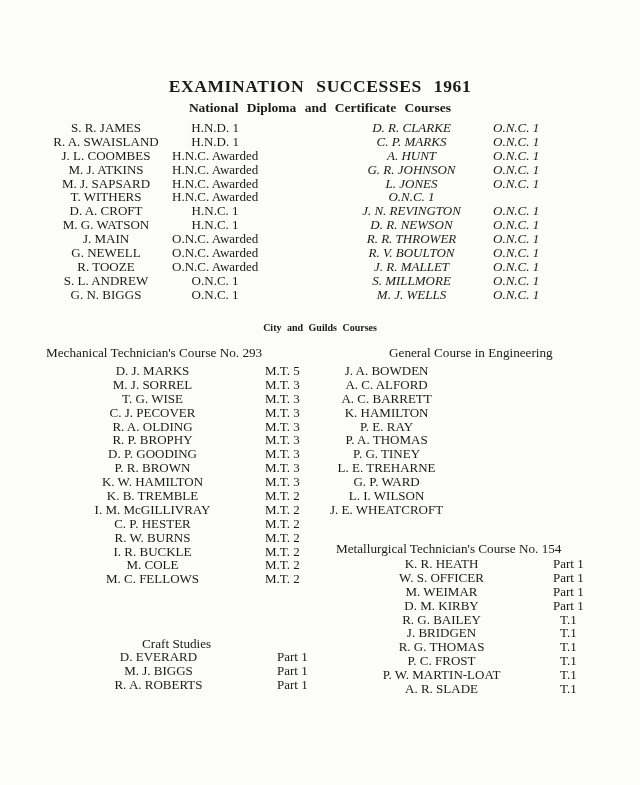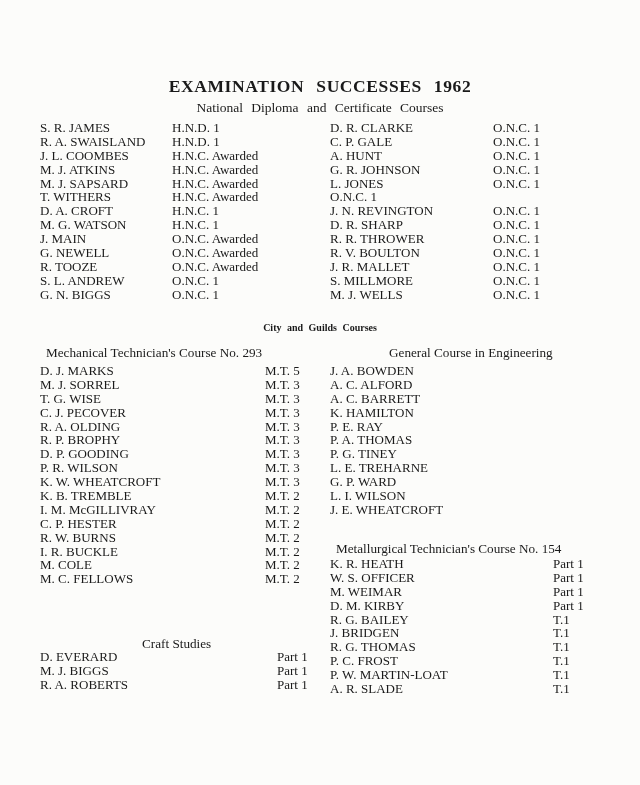--- a/index.html
+++ b/index.html
@@ -23,36 +23,36 @@
     letter-spacing: 0.6px;
     word-spacing: 7px;
     white-space: nowrap;
   }
   .subtitle {
     position: absolute;
     top: 100px; left: 0;
     width: 100%;
     text-align: center;
     font-size: 13.5px;
-    font-weight: 400;
+    font-weight: 700;
     word-spacing: 5px;
     white-space: nowrap;
   }
-  .list { position: absolute; }
+  .list { position: absolute; text-align: center; }
   .row {
     display: grid;
     height: 13.9px;
     line-height: 13.9px;
     font-size: 13px;
     white-space: nowrap;
   }
   .row .name, .row .result { white-space: nowrap; }
   .nat-left  { left: 40px;  top: 121px; }
   .nat-left  .row { grid-template-columns: 132px auto; }
-  .nat-right { left: 330px; top: 121px; }
+  .nat-right { left: 330px; top: 121px; font-style: italic; }
   .nat-right .row { grid-template-columns: 163px auto; }
   .cg-heading {
     position: absolute;
     top: 322px; left: 0;
     width: 100%;
     text-align: center;
     font-size: 10px;
     font-weight: 700;
     word-spacing: 3px;
     white-space: nowrap;
@@ -73,21 +73,21 @@
   .met-list   { left: 330px; top: 557px; }
   .met-list .row { grid-template-columns: 223px auto; }
   .craft-list { left: 40px;  top: 650px; }
   .craft-list .row { grid-template-columns: 237px auto; }
 </style>
 </head>
 <body>
 
 <div class="page">
 
-  <div class="title">EXAMINATION SUCCESSES 1962</div>
+  <div class="title">EXAMINATION SUCCESSES 1961</div>
 
   <div class="subtitle">National Diploma and Certificate Courses</div>
 
   <div class="list nat-left">
 
       <div class="row">
         <span class="name">S. R. JAMES</span>
         <span class="result">H.N.D. 1</span>
       </div>
 
@@ -153,21 +153,21 @@
     </div>
 
   <div class="list nat-right">
 
       <div class="row">
         <span class="name">D. R. CLARKE</span>
         <span class="result">O.N.C. 1</span>
       </div>
 
       <div class="row">
-        <span class="name">C. P. GALE</span>
+        <span class="name">C. P. MARKS</span>
         <span class="result">O.N.C. 1</span>
       </div>
 
       <div class="row">
         <span class="name">A. HUNT</span>
         <span class="result">O.N.C. 1</span>
       </div>
 
       <div class="row">
         <span class="name">G. R. JOHNSON</span>
@@ -182,21 +182,21 @@
       <div class="row">
         <span class="result">O.N.C. 1</span>
       </div>
 
       <div class="row">
         <span class="name">J. N. REVINGTON</span>
         <span class="result">O.N.C. 1</span>
       </div>
 
       <div class="row">
-        <span class="name">D. R. SHARP</span>
+        <span class="name">D. R. NEWSON</span>
         <span class="result">O.N.C. 1</span>
       </div>
 
       <div class="row">
         <span class="name">R. R. THROWER</span>
         <span class="result">O.N.C. 1</span>
       </div>
 
       <div class="row">
         <span class="name">R. V. BOULTON</span>
@@ -255,26 +255,26 @@
         <span class="name">R. P. BROPHY</span>
         <span class="result">M.T. 3</span>
       </div>
 
       <div class="row">
         <span class="name">D. P. GOODING</span>
         <span class="result">M.T. 3</span>
       </div>
 
       <div class="row">
-        <span class="name">P. R. WILSON</span>
-        <span class="result">M.T. 3</span>
-      </div>
-
-      <div class="row">
-        <span class="name">K. W. WHEATCROFT</span>
+        <span class="name">P. R. BROWN</span>
+        <span class="result">M.T. 3</span>
+      </div>
+
+      <div class="row">
+        <span class="name">K. W. HAMILTON</span>
         <span class="result">M.T. 3</span>
       </div>
 
       <div class="row">
         <span class="name">K. B. TREMBLE</span>
         <span class="result">M.T. 2</span>
       </div>
 
       <div class="row">
         <span class="name">I. M. McGILLIVRAY</span>

